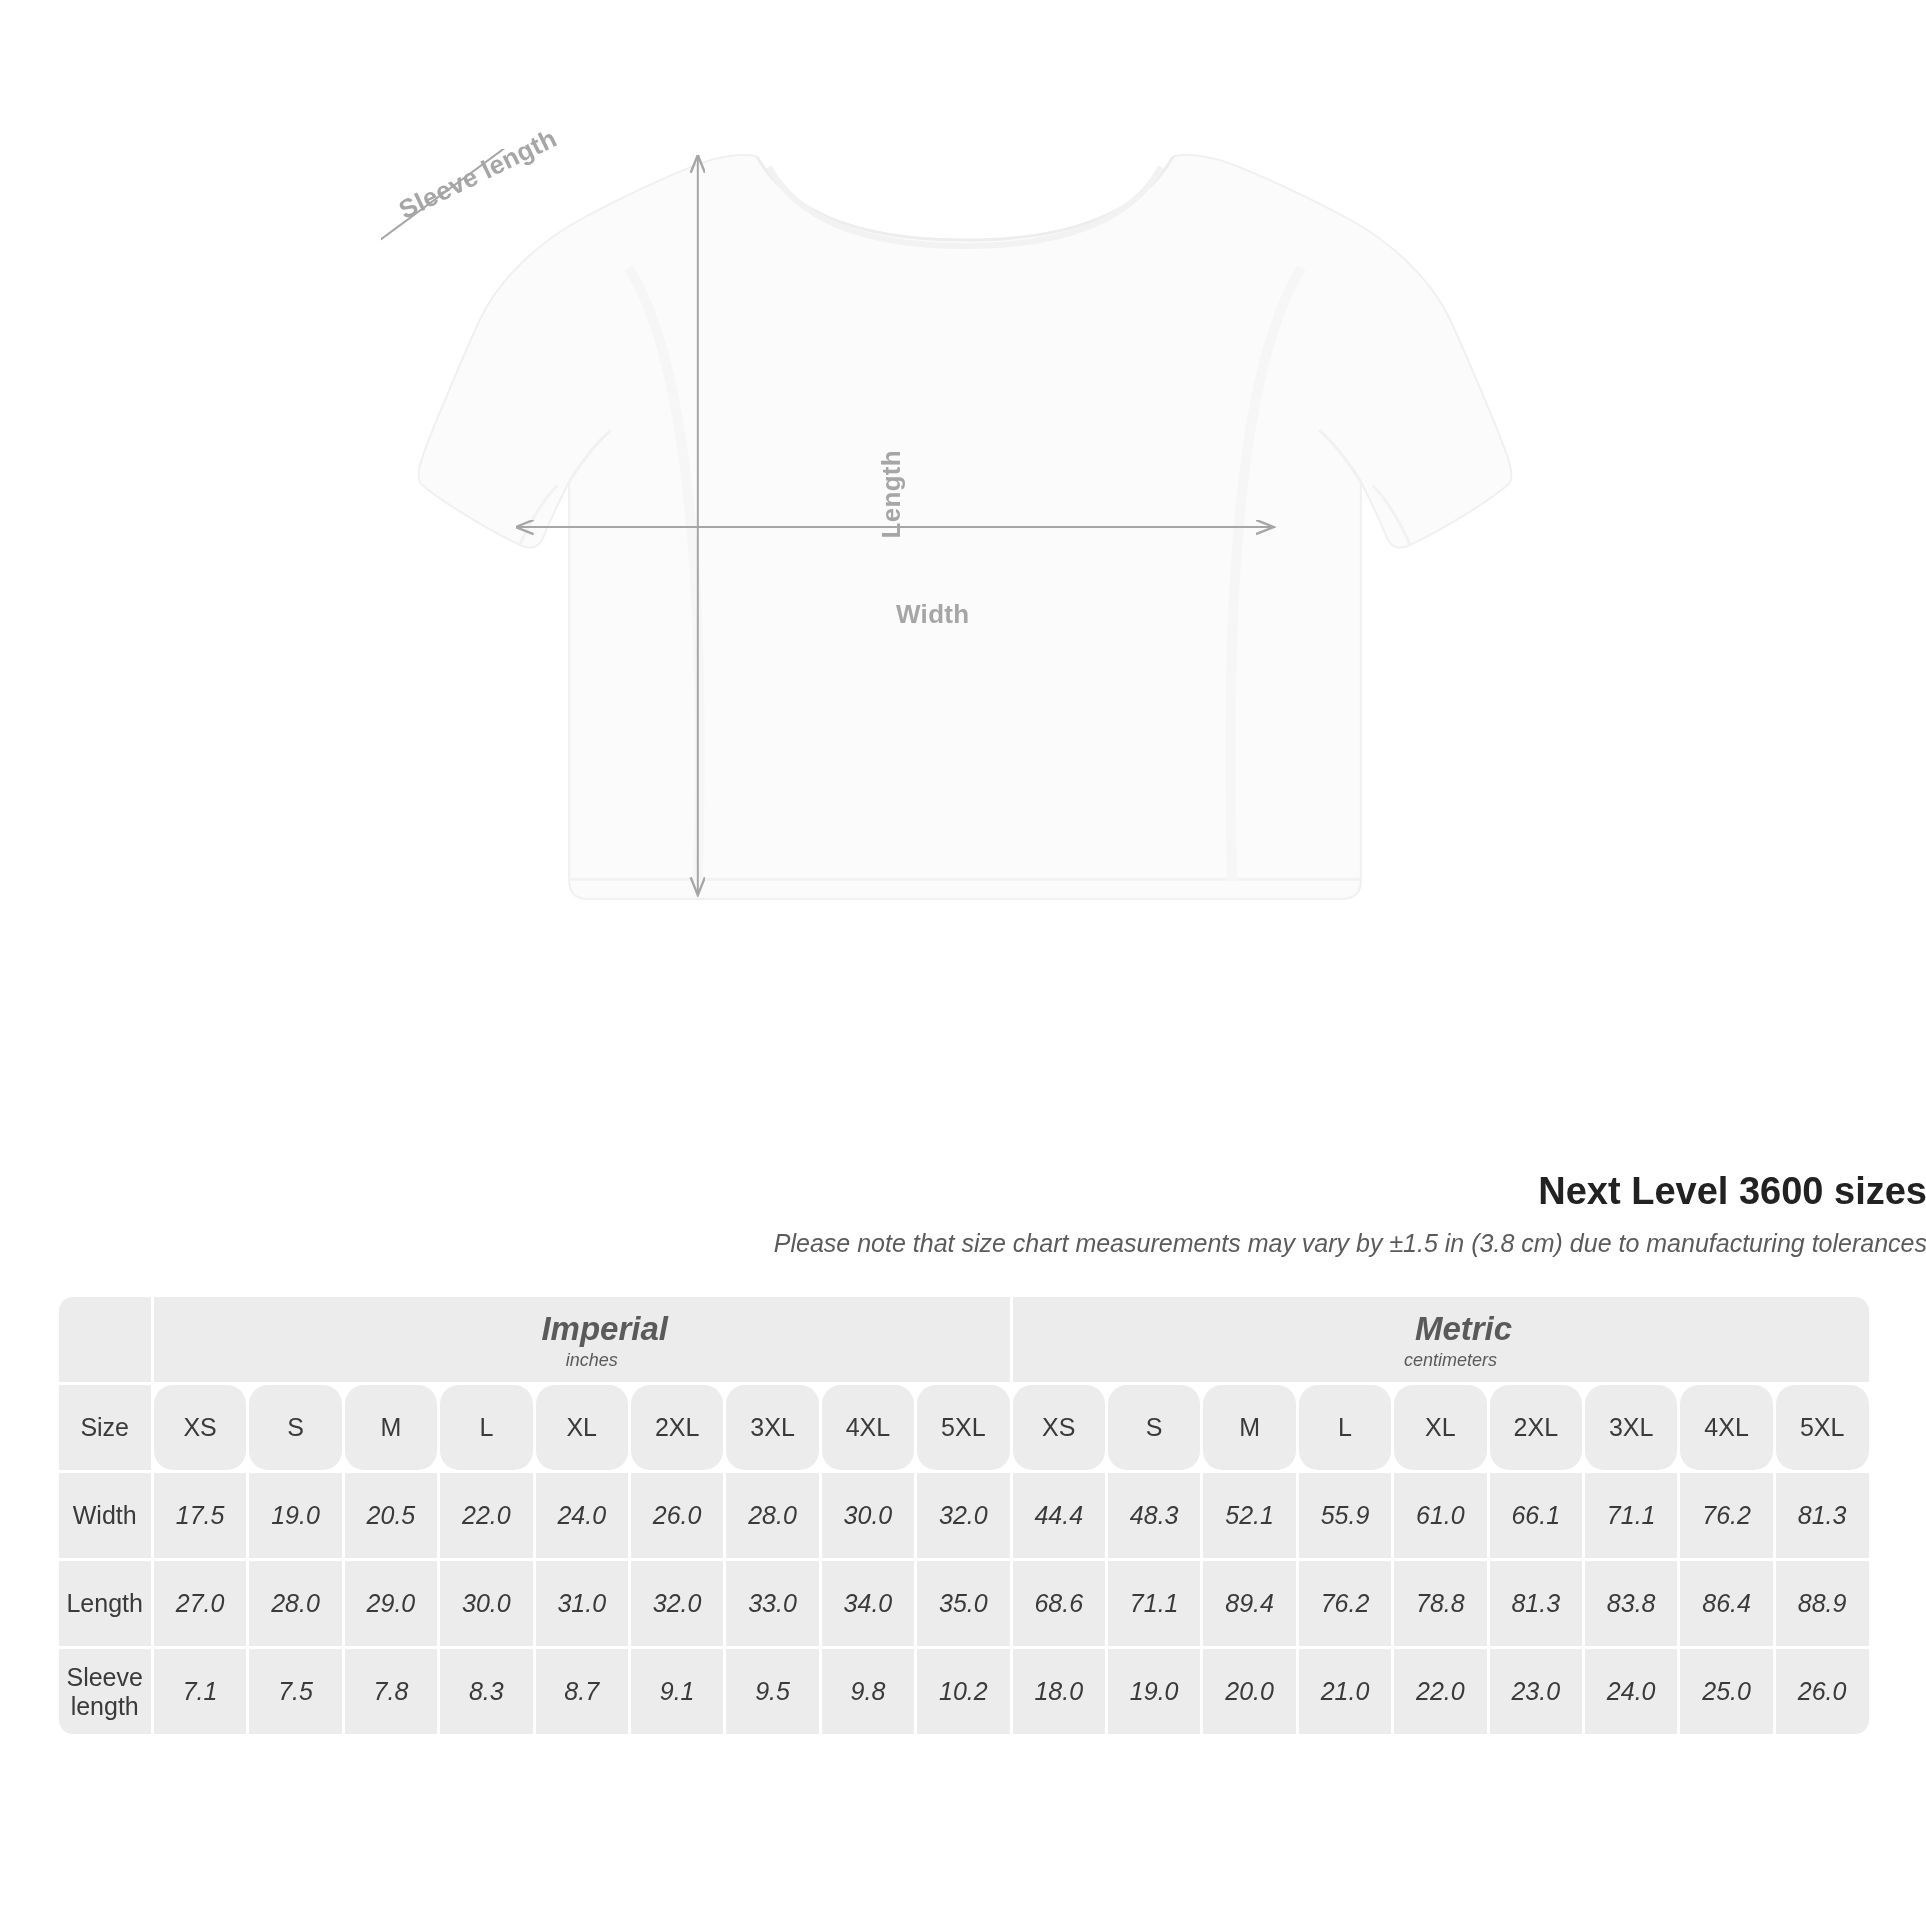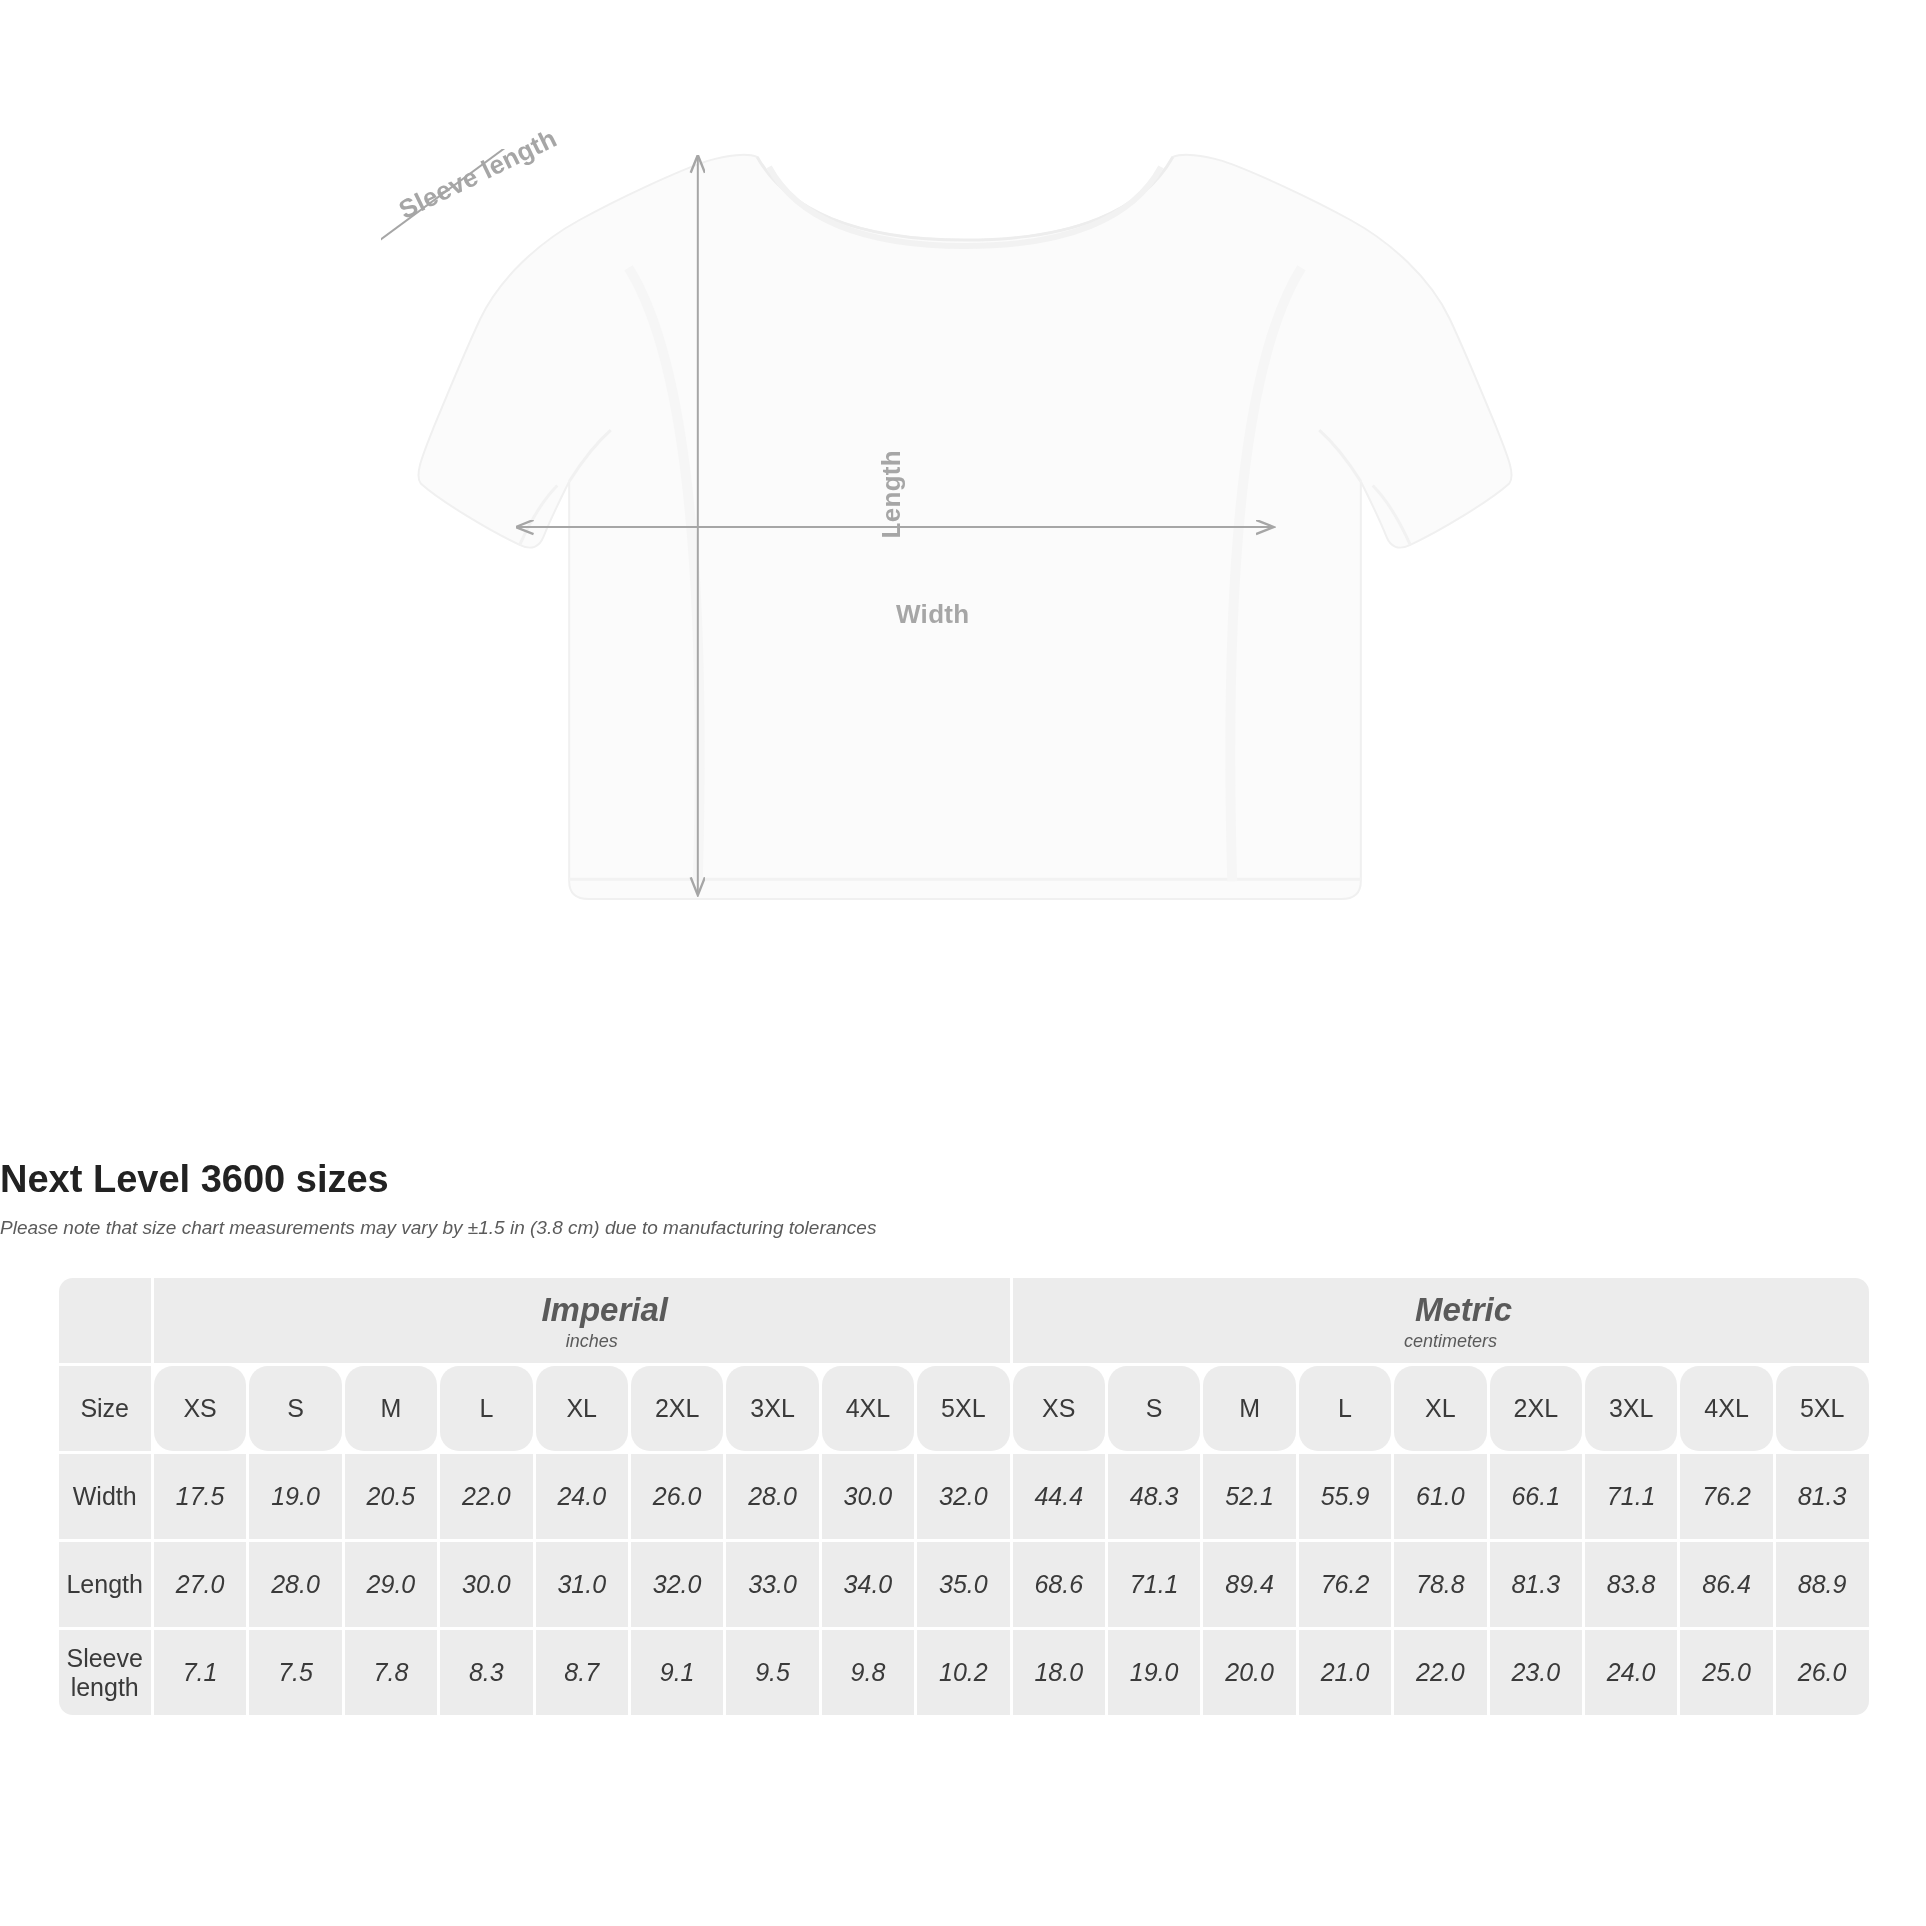--- a/index.html
+++ b/index.html
@@ -50,31 +50,31 @@
     writing-mode: vertical-rl;
     transform: rotate(180deg);
   }
   .label-width {
     left: 896px;
     top: 599px;
   }
 
   
   .title-block {
-    text-align: left;
-    margin-top: 10px;
+    text-align: right;
+    margin-top: 22px;
   }
   .chart-title {
     font-size: 38px;
     font-weight: bold;
     color: #222222;
     margin: 0 0 16px 0;
   }
   .chart-note {
-    font-size: 19px;
+    font-size: 25px;
     font-style: italic;
     color: #5b5b5b;
     margin: 0 0 36px 0;
   }
 
   
   .table-area {
     width: 1816px;
     margin: 0 auto;
   }

